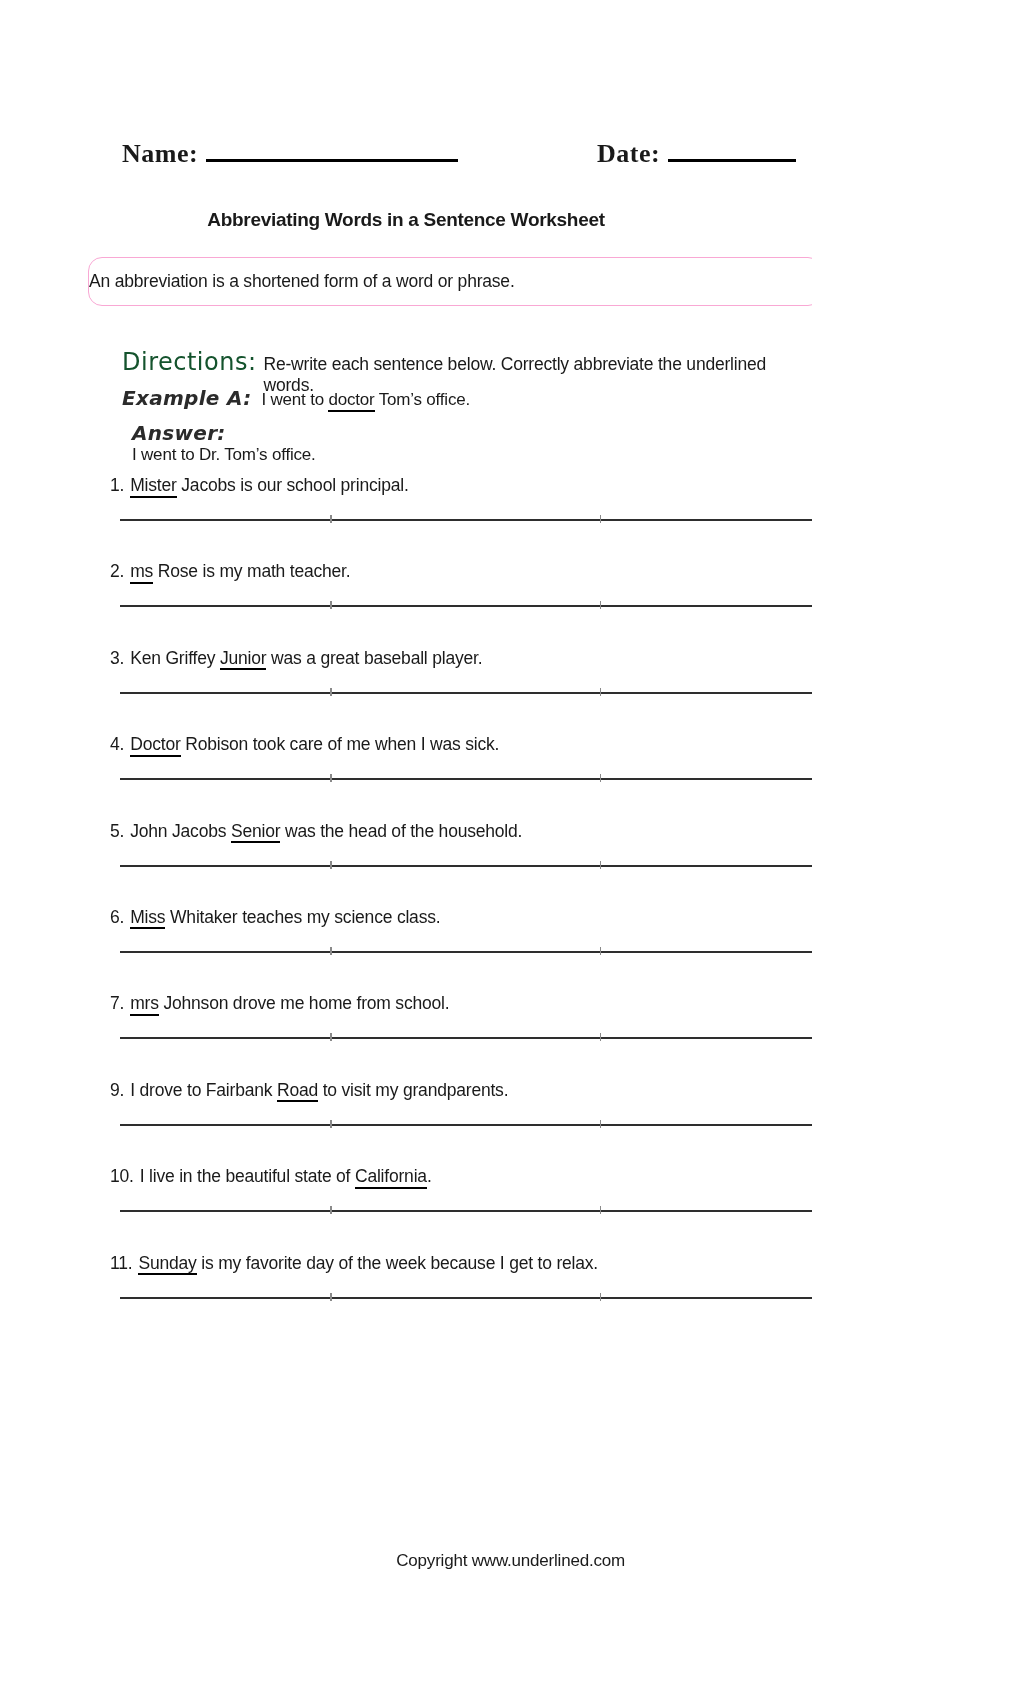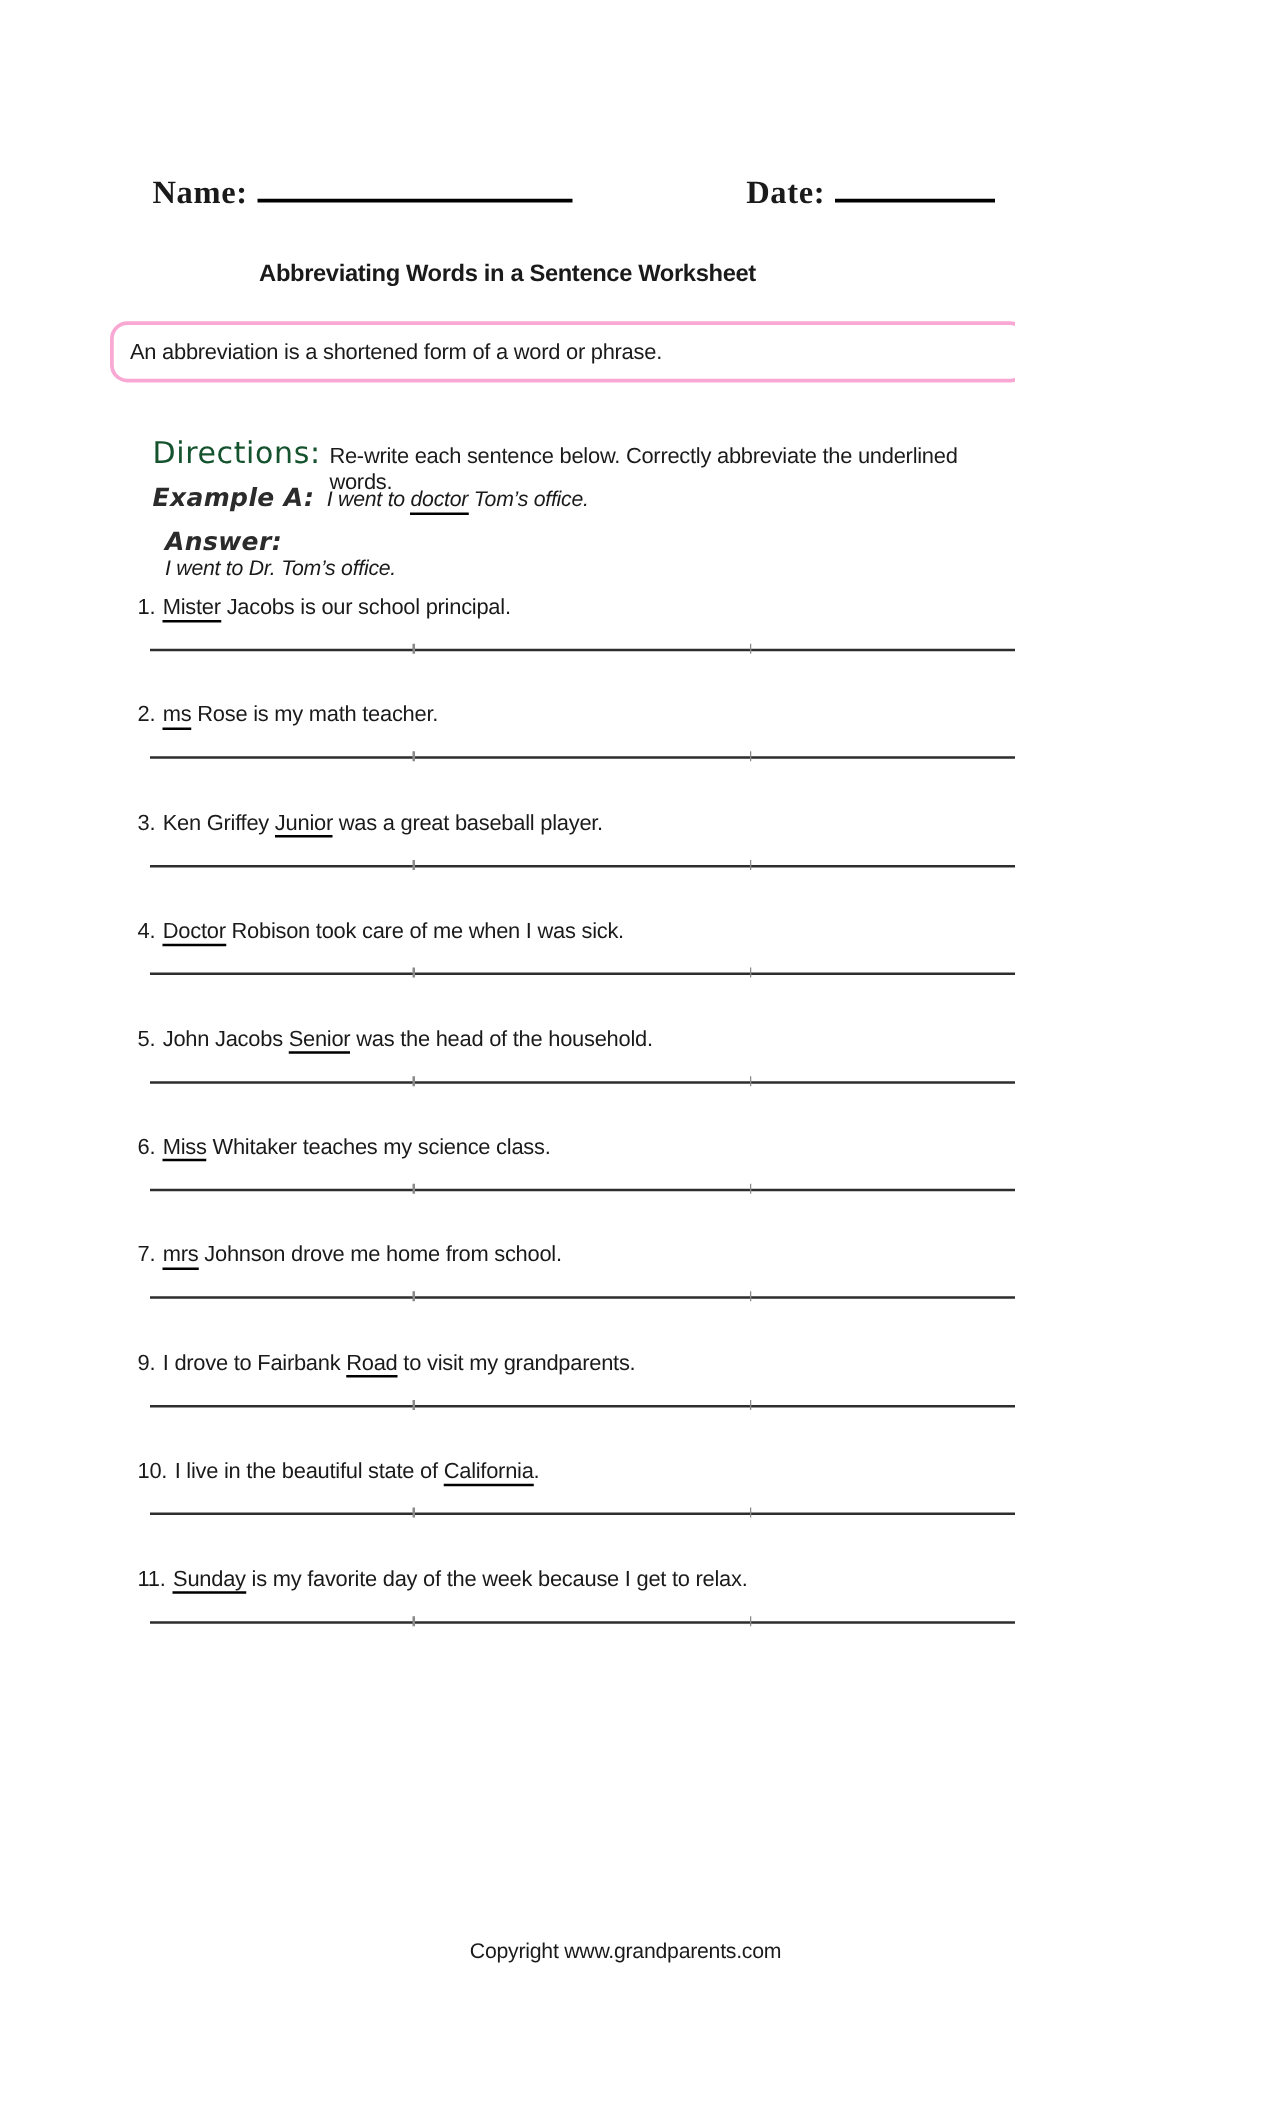--- a/index.html
+++ b/index.html
@@ -46,25 +46,24 @@
     letter-spacing: -0.3px;
   }
 
   
   .definition-box {
     position: absolute;
     top: 257px;
     left: 88px;
     width: 734px;
     height: 49px;
-    border: 3px solid #f9a8d4;
+    border: 1px solid #f9a8d4;
     border-radius: 14px;
     display: flex;
     align-items: center;
-    padding-left: 13px;
   }
   .definition-text { font-size: 17.5px; letter-spacing: -0.2px; }
 
   
   .directions-row {
     position: absolute;
     top: 348px;
     left: 122px;
     display: flex;
     align-items: baseline;
@@ -87,21 +86,21 @@
   .example-row { top: 386px; }
   .answer-row  { top: 421px; flex-direction: column; }
   .ex-label {
     font-family: "DejaVu Sans", sans-serif;
     font-style: italic;
     font-weight: bold;
     font-size: 20px;
     color: #2b2b2b;
     letter-spacing: 0.3px;
   }
-  .ex-text { font-size: 17px; font-style: italic; margin-left: 10px; letter-spacing: -0.2px; }
+  .ex-text { font-size: 17px; margin-left: 10px; letter-spacing: -0.2px; }
 
   
   .questions {
     position: absolute;
     top: 474px;
     left: 110px;
     width: 712px;
   }
   .question-block { height: 86.4px; }
   .question-text {
@@ -252,15 +251,15 @@
 
   <div class="question-block">
     <p class="question-text"><span class="q-num">11.</span><span></span><span class="underlined">Sunday</span><span> is my favorite day of the week because I get to relax.</span></p>
     <div class="answer-line">
       <span class="tick tick-1"></span>
       <span class="tick tick-2"></span>
     </div>
   </div>
 </div>
 
-  <div class="footer">Copyright www.grandparents.com</div>
+  <div class="footer">Copyright www.underlined.com</div>
 
 </div>
 
 </body></html>

